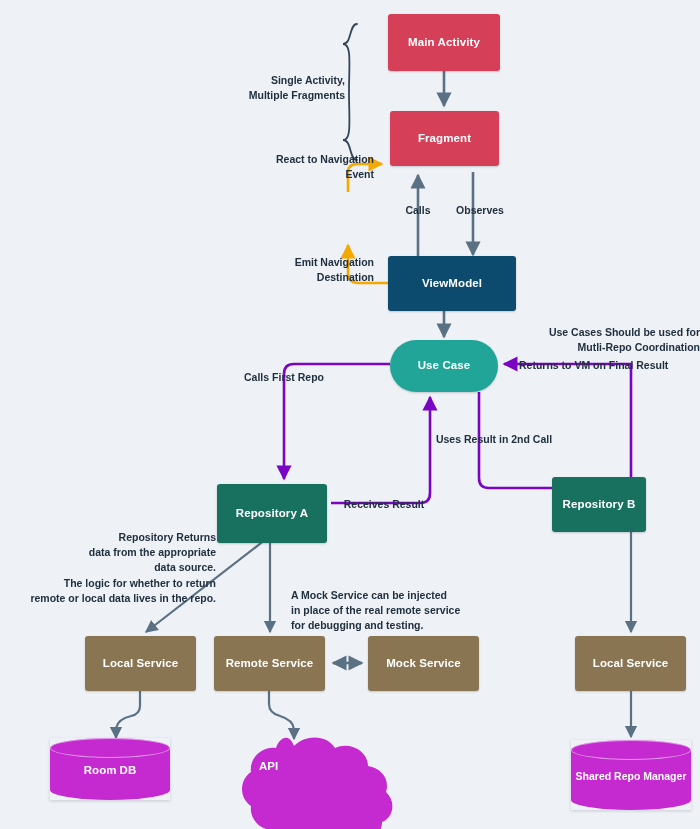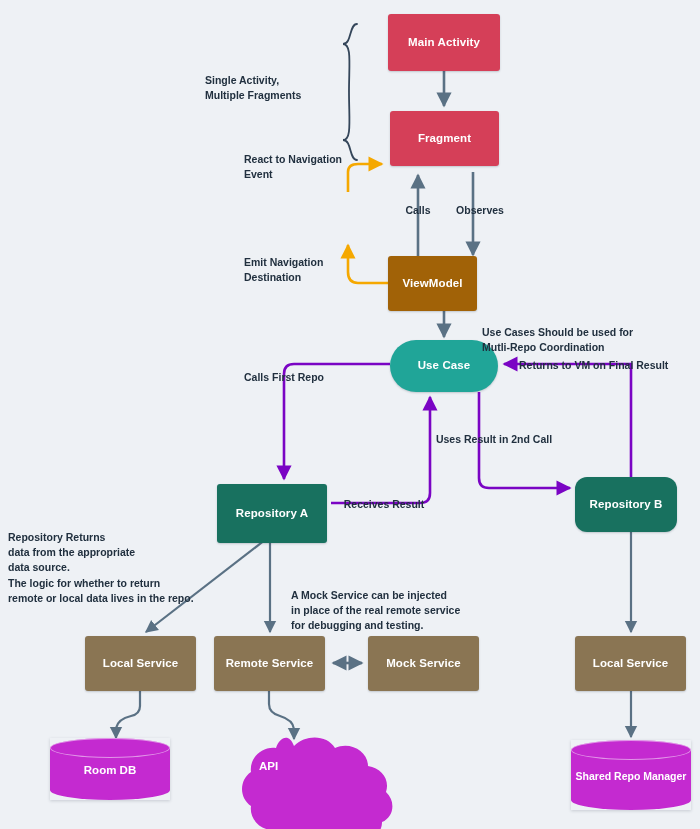--- a/index.html
+++ b/index.html
@@ -33,21 +33,21 @@
   .node.pill { border-radius: 999px; }
 
   .annot {
     position: absolute;
     color: #21303f;
     font-size: 10.5px;
     font-weight: 700;
     line-height: 1.45;
     white-space: pre;
   }
-  .annot.c { text-align: left; }
+  .annot.c { text-align: right; }
   .annot.l { text-align: left; }
 
   .edgelabel {
     position: absolute;
     color: #21303f;
     font-size: 10.5px;
     font-weight: 700;
     line-height: 1.4;
     white-space: pre;
     text-align: center;
@@ -159,33 +159,33 @@
 
   <div class="node" style="left:388px; top:14px; width:112px; height:57px; background:#d53f58;">
     <span>Main Activity</span>
   </div>
 
   <div class="node" style="left:390px; top:111px; width:109px; height:55px; background:#d53f58;">
     <span>Fragment</span>
   </div>
 
 
-  <div class="node" style="left:388px; top:256px; width:89px; height:55px; background:#a16207;">
+  <div class="node" style="left:388px; top:256px; width:128px; height:55px; background:#0c4a6e;">
     <span>ViewModel</span>
   </div>
 
   <div class="node pill" style="left:390px; top:340px; width:108px; height:52px; background:#20a598;">
     <span>Use Case</span>
   </div>
 
   <div class="node" style="left:217px; top:484px; width:110px; height:59px; background:#18715f;">
     <span>Repository A</span>
   </div>
 
-  <div class="node" style="left:575px; top:477px; width:102px; height:55px; background:#18715f;border-radius:12px;">
+  <div class="node" style="left:552px; top:477px; width:94px; height:55px; background:#18715f;">
     <span>Repository B</span>
   </div>
 
   <div class="node" style="left:85px; top:636px; width:111px; height:55px; background:#8a7553;">
     <span>Local Service</span>
   </div>
 
   <div class="node" style="left:368px; top:636px; width:111px; height:55px; background:#8a7553;">
     <span>Mock Service</span>
   </div>
@@ -221,21 +221,21 @@
 
   <div class="annot c" style="left:244px; top:152px; width:130px;">React to Navigation
 Event</div>
 
   <div class="annot c" style="left:244px; top:255px; width:130px;">Emit Navigation
 Destination</div>
 
   <div class="annot c" style="left:482px; top:325px; width:218px;">Use Cases Should be used for
 Mutli-Repo Coordination</div>
 
-  <div class="annot c" style="left:8px; top:530px; width:190px;">Repository Returns
+  <div class="annot c" style="left:26px; top:530px; width:190px;">Repository Returns
 data from the appropriate
 data source.
 The logic for whether to return
 remote or local data lives in the repo.</div>
 
   <div class="annot l" style="left:291px; top:588px; width:230px;">A Mock Service can be injected
 in place of the real remote service
 for debugging and testing.</div>
 
   <div class="edgelabel" style="left:392px; top:203px; width:52px;">Calls</div>

